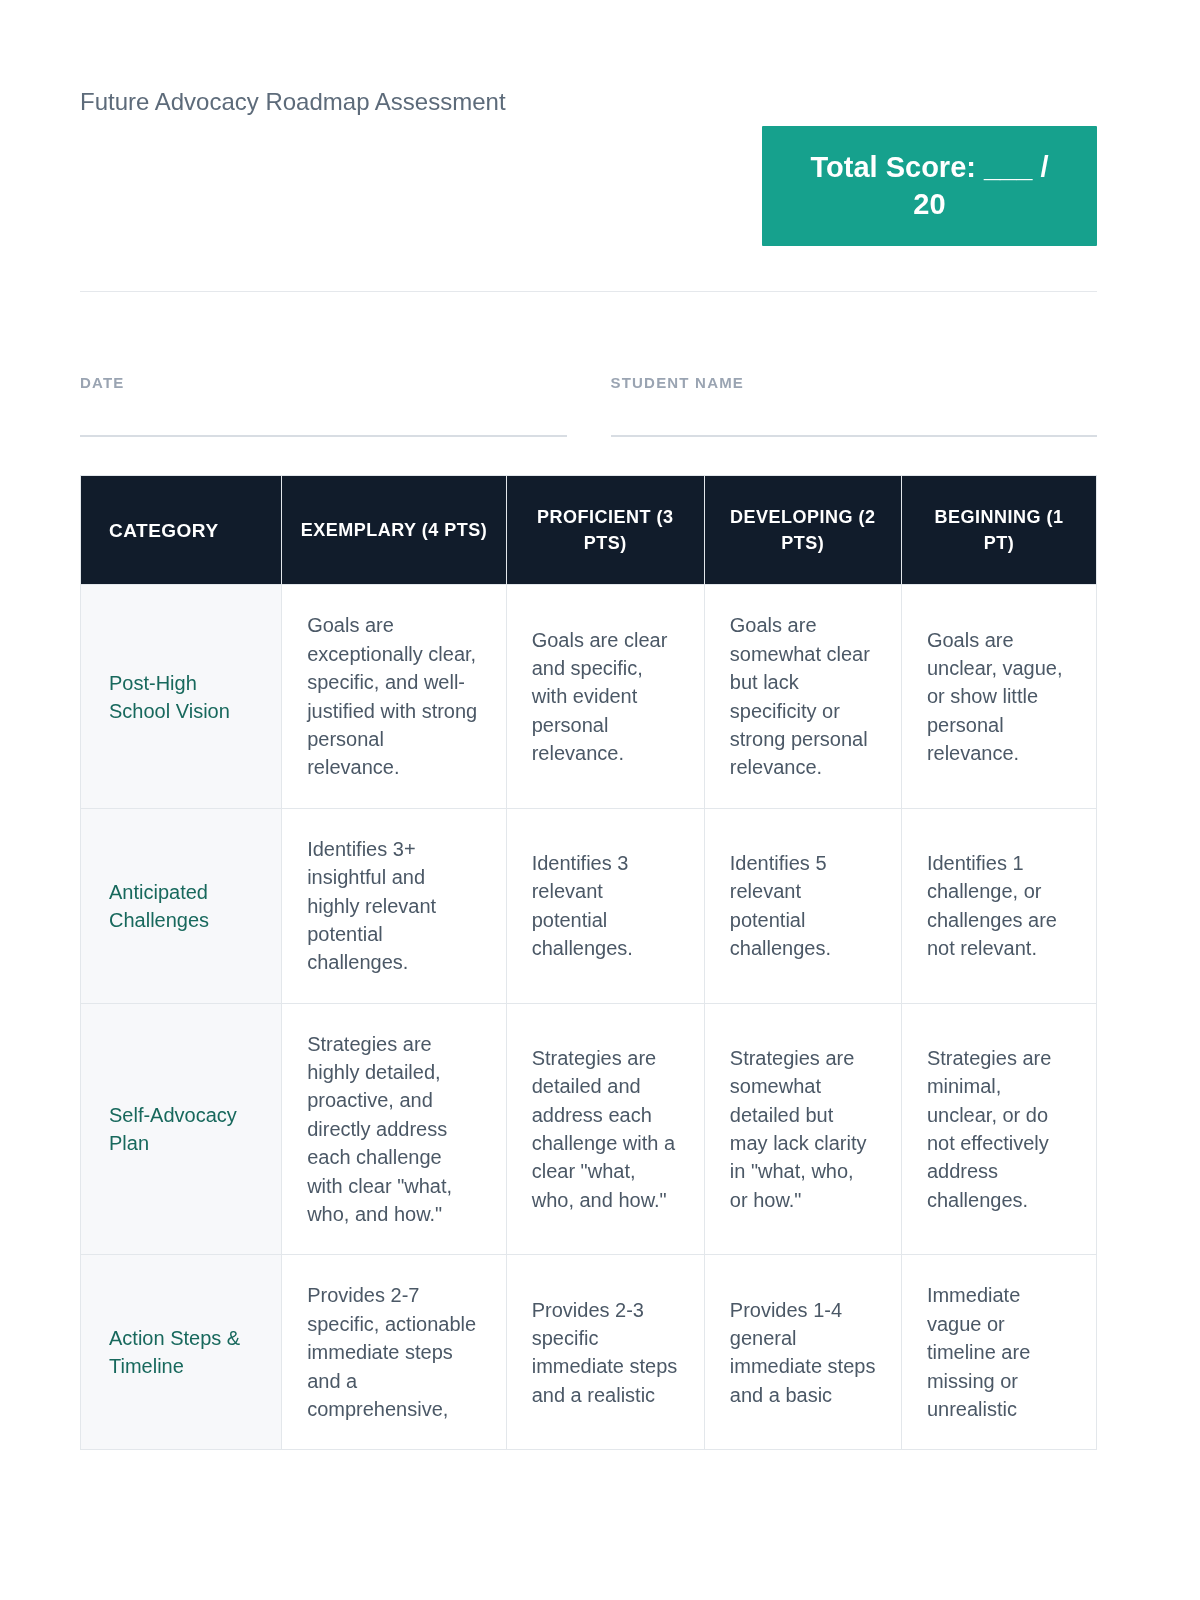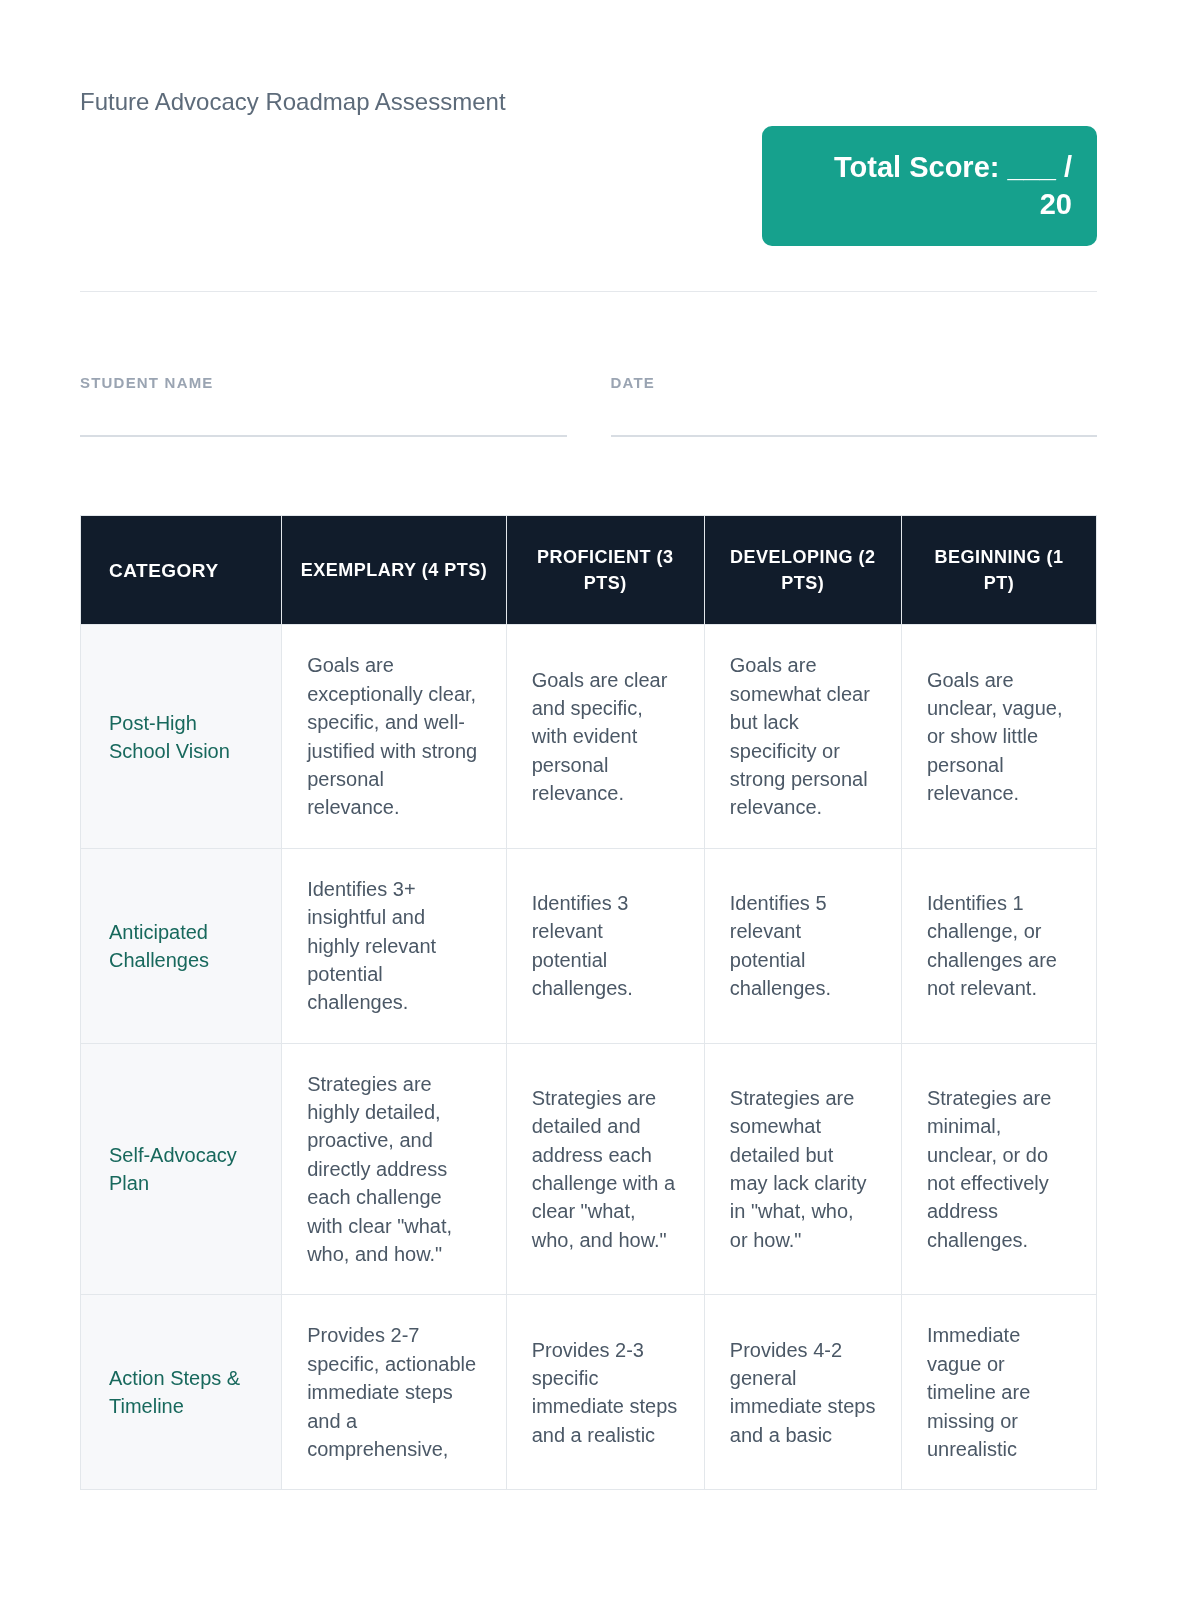--- a/index.html
+++ b/index.html
@@ -33,23 +33,23 @@
   }
   .subtitle {
     font-size: 24px;
     color: #5d6b7a;
   }
   .score-badge {
     margin-top: 38px;
     width: 335px;
     min-height: 120px;
     background: #16A18D;
-    border-radius: 10px;
+    border-radius: 1px;
     padding: 23px 25px;
-    text-align: right;
+    text-align: center;
     color: #ffffff;
     font-weight: bold;
     font-size: 29px;
     line-height: 1.28;
     flex-shrink: 0;
   }
   .score-badge .score-label { display: block; }
   .score-badge .score-value { display: block; }
 
   .divider {
@@ -74,21 +74,21 @@
   }
   .field-line {
     margin-top: 44px;
     border-bottom: 2px solid #d8dde3;
     height: 1px;
   }
 
   
   table.rubric {
     width: 100%;
-    margin-top: 78px;
+    margin-top: 38px;
     border-collapse: collapse;
     table-layout: fixed;
   }
   table.rubric th, table.rubric td {
     border: 1px solid #e3e7eb;
     vertical-align: middle;
   }
   thead th {
     background: #111C2B;
     color: #ffffff;
@@ -140,25 +140,25 @@
     <div class="score-badge">
       <span class="score-label">Total Score: ___ /</span>
       <span class="score-value">20</span>
     </div>
   </div>
 
   <hr class="divider">
 
   <div class="form-row">
     <div class="form-field">
+      <div class="field-label">DATE</div>
+      <div class="field-line"></div>
+    </div>
+    <div class="form-field">
       <div class="field-label">STUDENT NAME</div>
-      <div class="field-line"></div>
-    </div>
-    <div class="form-field">
-      <div class="field-label">DATE</div>
       <div class="field-line"></div>
     </div>
   </div>
 
   <table class="rubric">
     <colgroup>
       <col class="c-cat">
         <col class="c-ex">
         <col class="c-pr">
         <col class="c-de">
@@ -192,19 +192,19 @@
         <th class="cat-cell">Self-Advocacy Plan</th>
         <td class="rubric-cell">Strategies are highly detailed, proactive, and directly address each challenge with clear "what, who, and how."</td>
         <td class="rubric-cell">Strategies are detailed and address each challenge with a clear "what, who, and how."</td>
         <td class="rubric-cell">Strategies are somewhat detailed but may lack clarity in "what, who, or how."</td>
         <td class="rubric-cell">Strategies are minimal, unclear, or do not effectively address challenges.</td>
       </tr>
       <tr>
         <th class="cat-cell">Action Steps &amp; Timeline</th>
         <td class="rubric-cell">Provides 2-7 specific, actionable immediate steps and a comprehensive,</td>
         <td class="rubric-cell">Provides 2-3 specific immediate steps and a realistic</td>
-        <td class="rubric-cell">Provides 4-2 general immediate steps and a basic</td>
+        <td class="rubric-cell">Provides 1-4 general immediate steps and a basic</td>
         <td class="rubric-cell">Immediate vague or timeline are missing or unrealistic</td>
       </tr>
     </tbody>
   </table>
 
 </div>
 
 </body></html>

